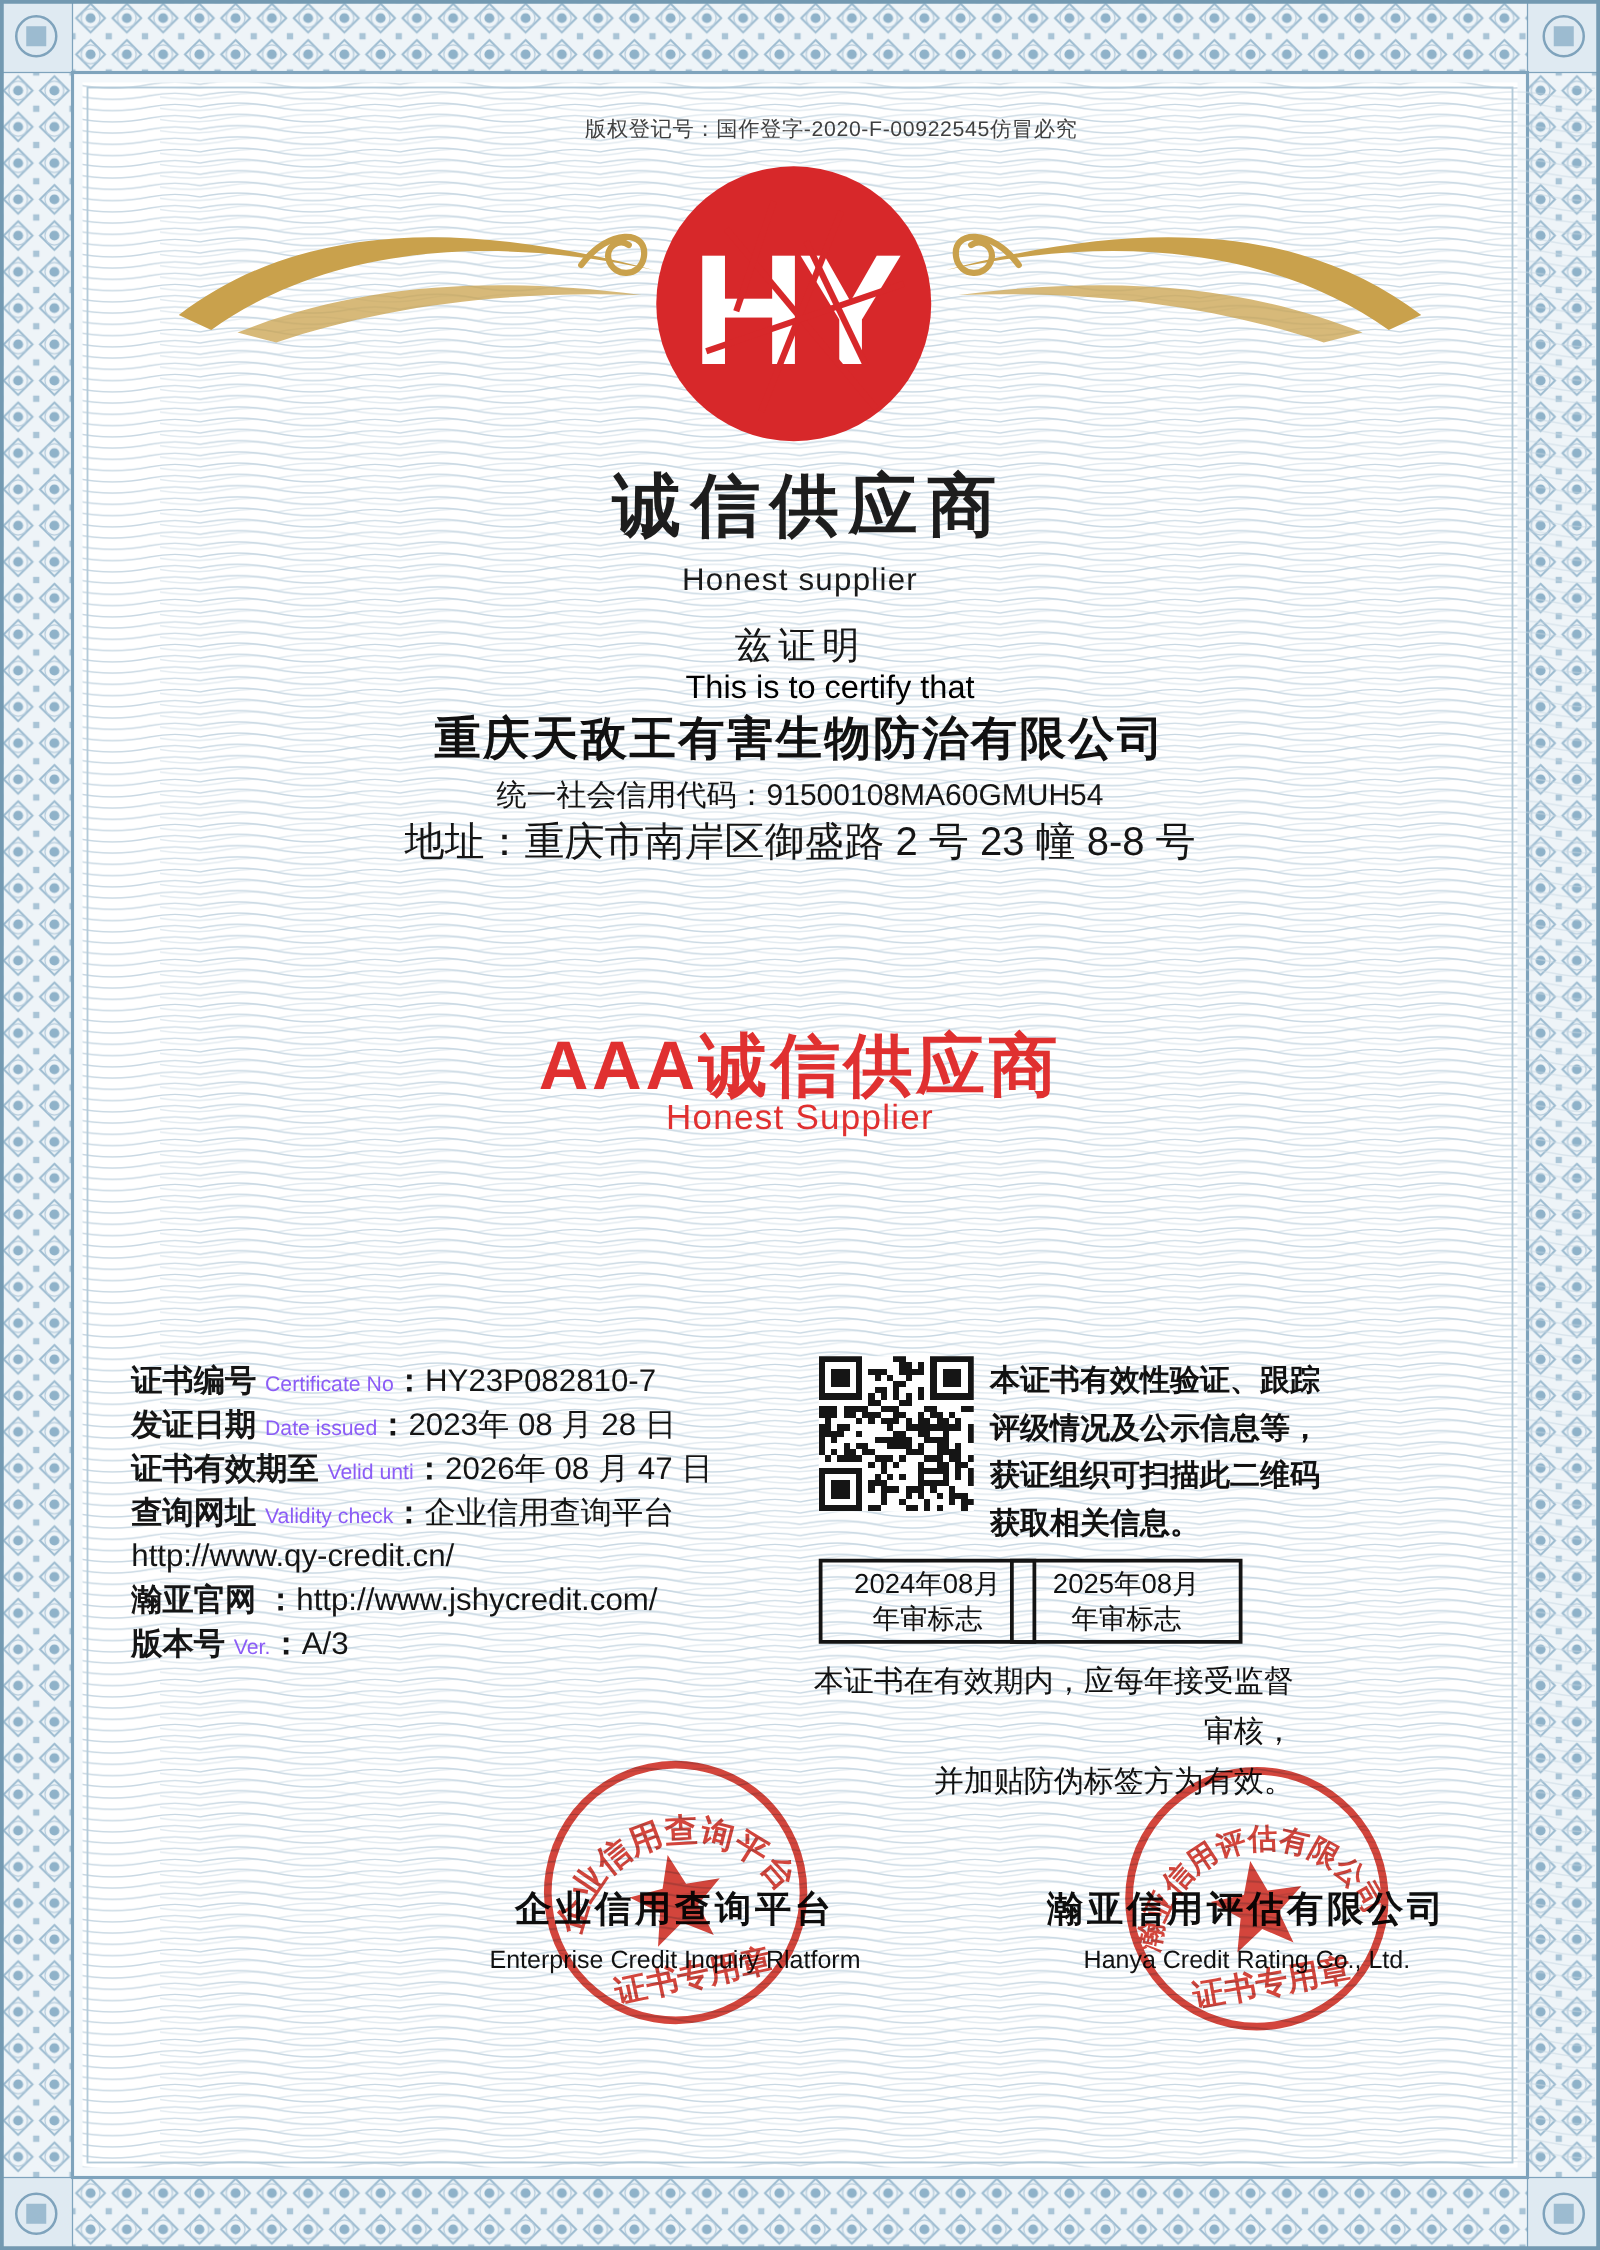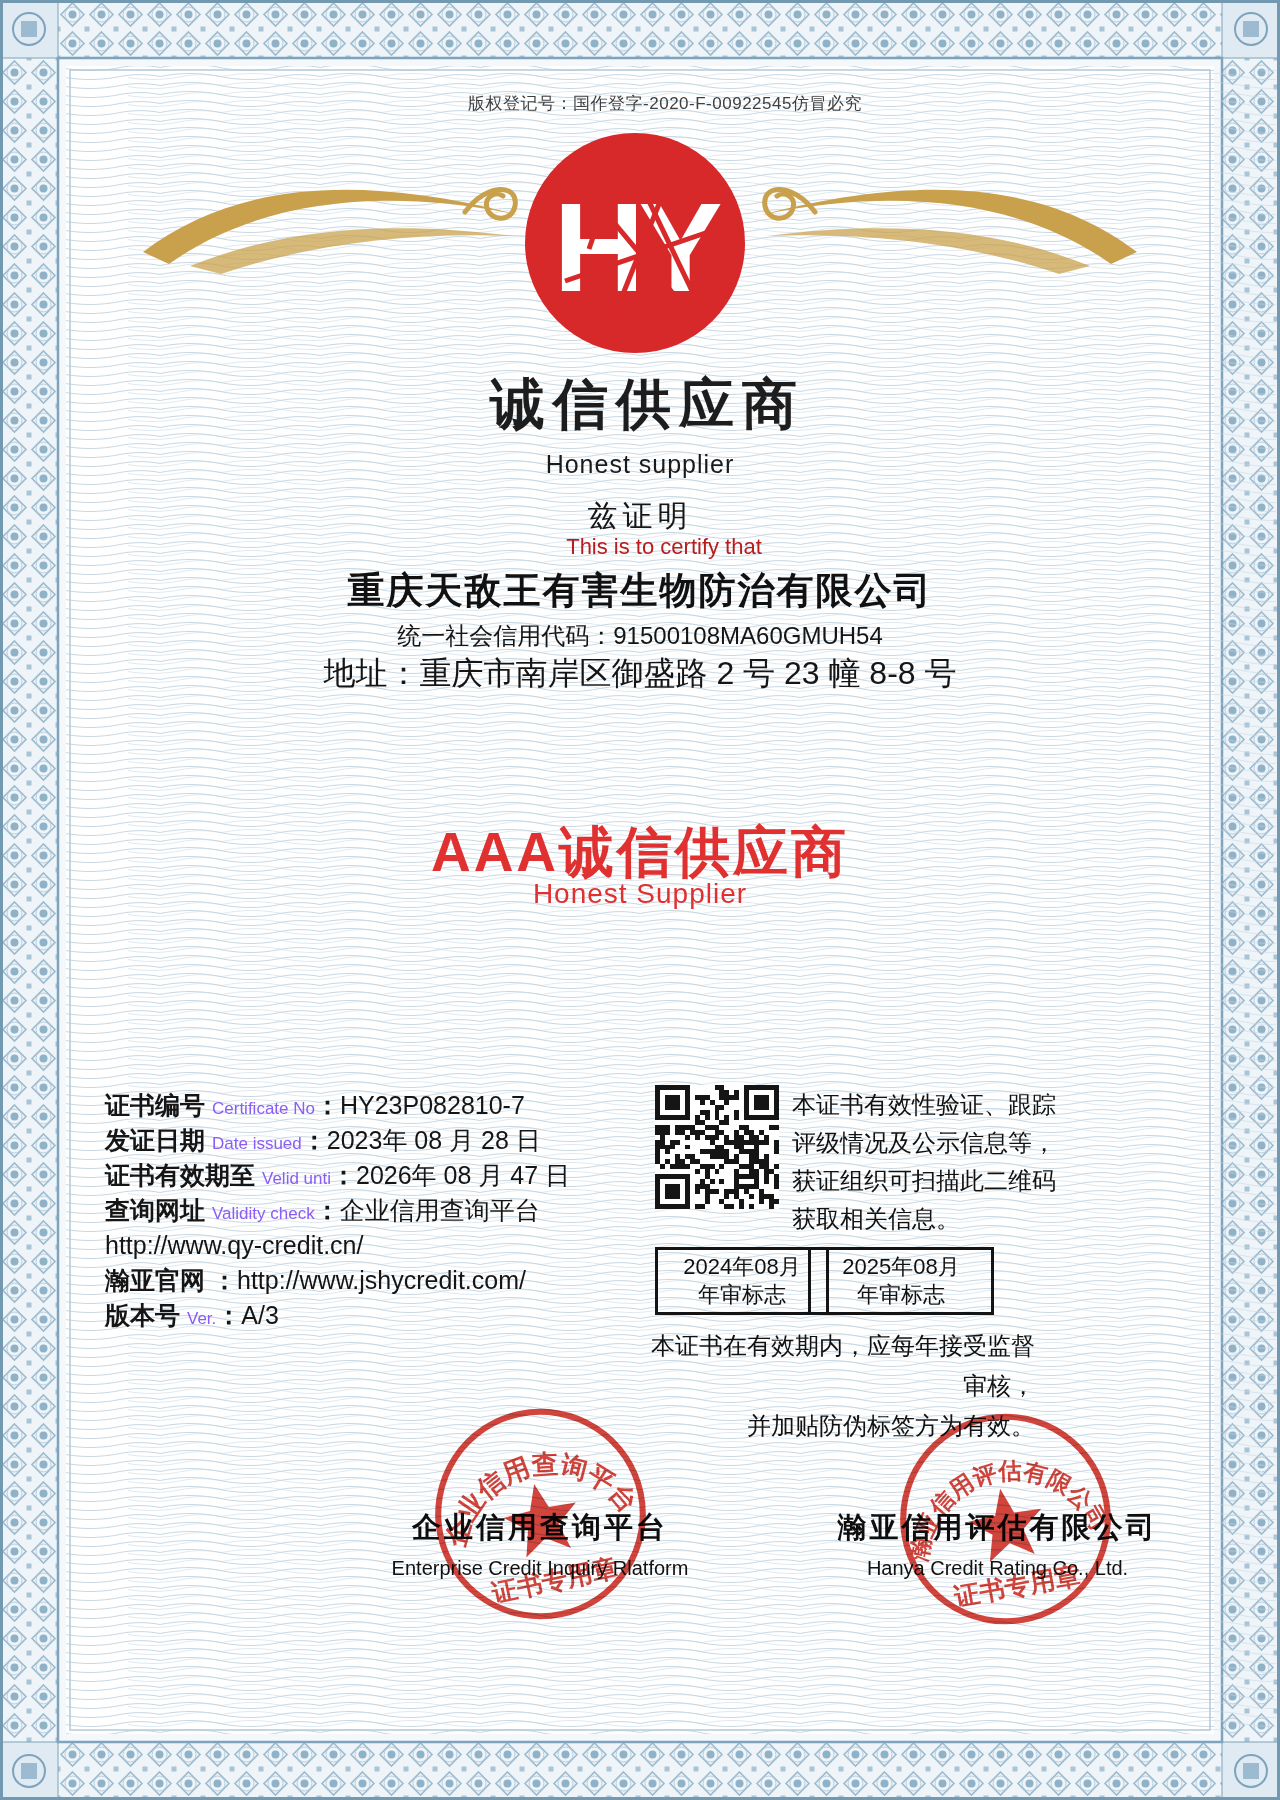--- a/index.html
+++ b/index.html
@@ -4,35 +4,35 @@
 <style>
   html,body{margin:0;padding:0;background:#e8eef2;}
   .page{position:relative;width:1280px;height:1800px;margin:0 auto;background:#fdfefe;
         font-family:"Liberation Sans","DejaVu Sans",sans-serif;color:#151515;overflow:hidden;}
   .abs{position:absolute;}
   .ctr{left:70px;right:70px;text-align:center;}
   .copyright{left:130px;right:80px;top:92px;text-align:center;font-size:17px;color:#3f3f3f;letter-spacing:.5px;}
   .title-zh{top:368px;font-size:55px;font-weight:600;letter-spacing:8px;color:#1d1d1d;margin-left:15px;}
   .title-en{top:450px;font-size:25px;color:#1a1a1a;letter-spacing:1px;}
   .certify-zh{top:496px;font-size:30px;letter-spacing:5px;color:#161616;}
-  .certify-en{top:534px;font-size:22px;color:#b91c1c;padding-left:48px;}
+  .certify-en{top:534px;font-size:26px;color:#000000;padding-left:48px;}
   .company{top:566px;font-size:37px;font-weight:700;letter-spacing:2px;color:#111;}
   .credit{top:620px;font-size:24px;font-weight:400;}
   .addr{top:652px;font-size:32px;font-weight:500;}
   .award-zh{top:816px;font-size:55px;font-weight:700;color:#e03030;letter-spacing:3px;}
   .award-en{top:878px;font-size:28px;font-weight:500;color:#e03030;letter-spacing:1px;}
   .dline{position:absolute;left:105px;width:560px;height:34px;line-height:34px;white-space:nowrap;}
   .dzh{font-size:25px;font-weight:600;margin-right:7px;}
   .den{font-size:17px;font-weight:400;color:#8b5cf6;}
   .dsep{font-size:25px;font-weight:600;}
   .dval{font-size:25px;font-weight:500;}
   .qrbox{left:655px;top:1085px;width:124px;height:124px;background:#fff;}
   .qrbox svg{width:100%;height:100%;display:block;}
   .qrcap{left:792px;top:1086px;width:260px;font-size:24px;line-height:38px;color:#111;font-weight:500;}
-  .qrcap div{white-space:nowrap;}
+  .qrcap div{white-space:nowrap;font-weight:bold;}
   .rvbox{position:absolute;top:1247px;height:62px;border:3px solid #141414;display:flex;flex-direction:column;
          align-items:center;justify-content:center;font-size:22px;line-height:28px;font-weight:500;color:#111;}
   .rv1{left:655px;width:168px;}
   .rv2{left:808px;width:180px;align-items:center;}
   .supnote{left:640px;width:395px;top:1326px;text-align:right;font-size:24px;line-height:40px;font-weight:500;color:#111;}
   .orgL{left:345px;width:390px;top:1508px;text-align:center;}
   .orgR{left:800px;width:395px;top:1508px;text-align:center;}
   .org-zh{font-size:29px;font-weight:700;letter-spacing:3px;color:#0e0e0e;}
   .org-en{margin-top:9px;font-size:20px;font-weight:500;color:#111;}
   .seal{opacity:.9;mix-blend-mode:multiply;z-index:5;}

